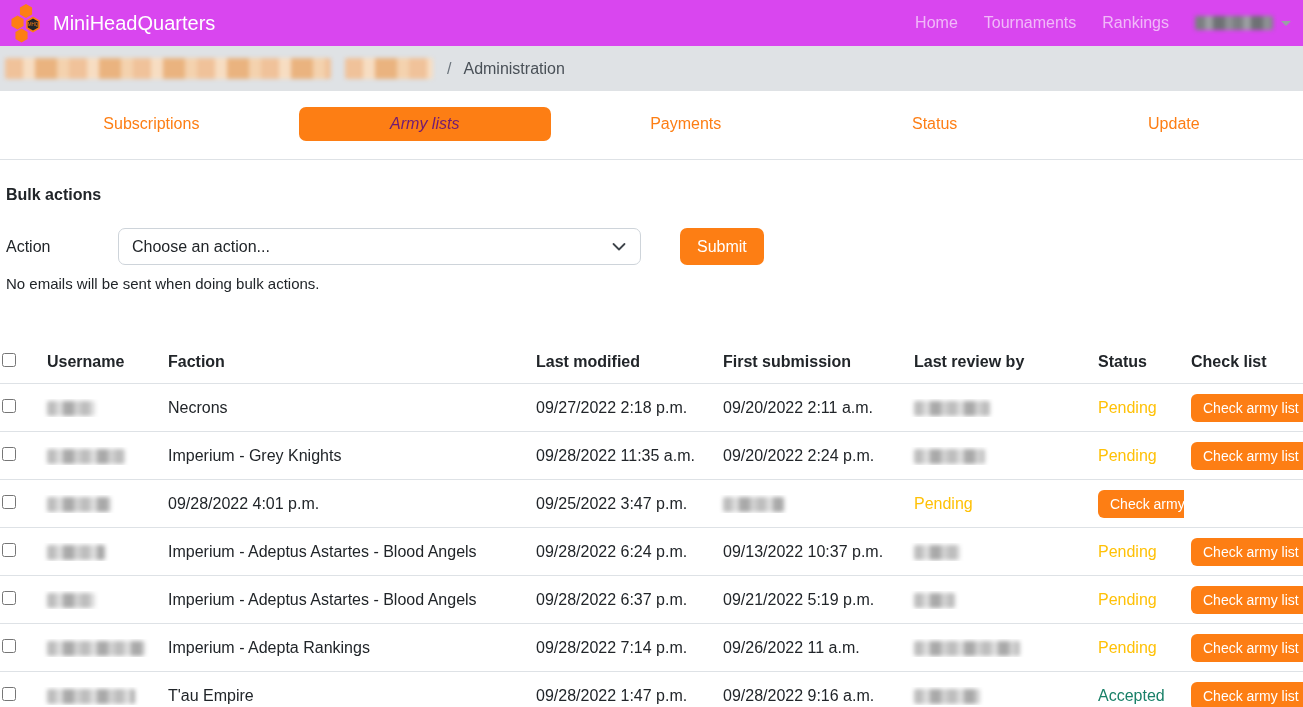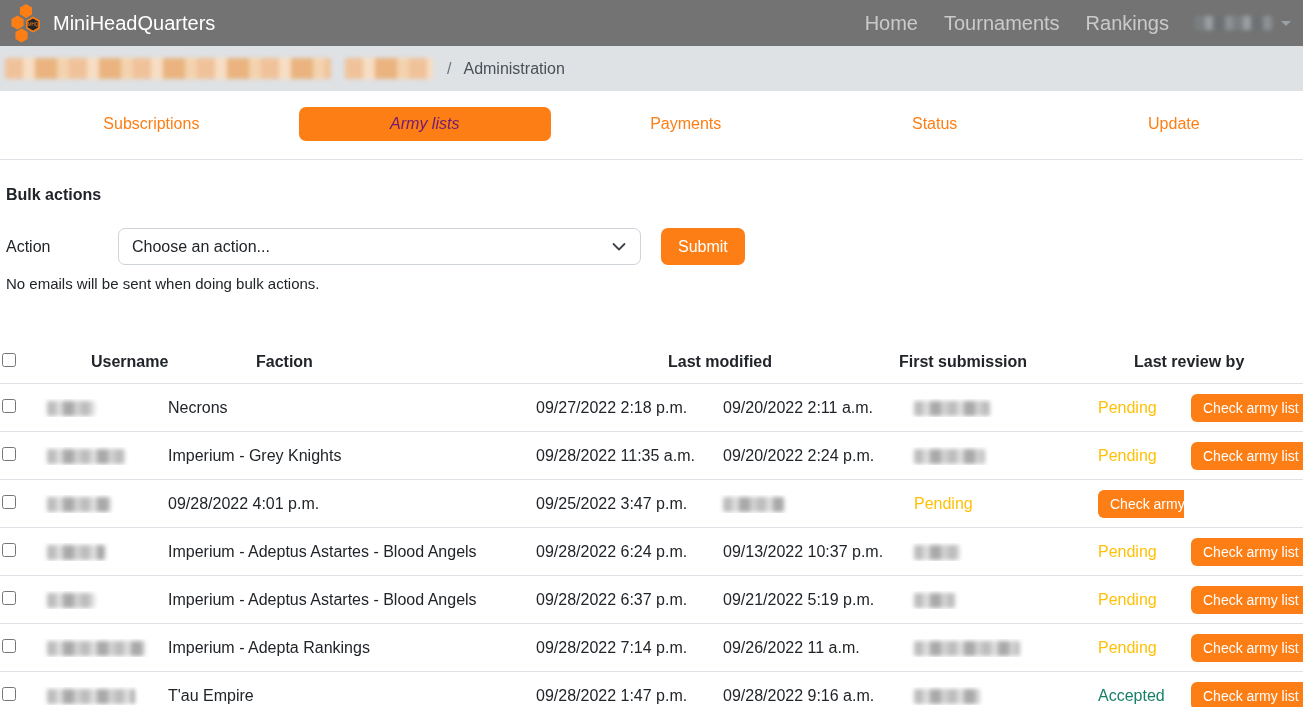--- a/index.html
+++ b/index.html
@@ -11,27 +11,27 @@
   }
   *{box-sizing:border-box;}
   html,body{margin:0;padding:0;}
   body{
     width:1303px;height:707px;overflow:hidden;background:#fff;
     font-family:"Liberation Sans","DejaVu Sans",sans-serif;
     color:var(--dark-text);font-size:16px;
   }
   
   .app-header{
-    height:46px;background:#737373;display:flex;align-items:center;
+    height:46px;background:#d946ef;display:flex;align-items:center;
     justify-content:space-between;padding:0 12px 0 10px;
   }
   .brand{display:flex;align-items:center;gap:9px;color:#fff;font-size:20px;cursor:pointer;}
   .brand svg{display:block;}
   .top-nav{display:flex;align-items:center;gap:26px;}
-  .top-nav a{color:rgba(255,255,255,.62);text-decoration:none;font-size:20px;cursor:pointer;}
+  .top-nav a{color:rgba(255,255,255,.62);text-decoration:none;font-size:16px;cursor:pointer;}
   .user-menu{display:flex;align-items:center;gap:8px;cursor:pointer;}
   .caret{width:0;height:0;border-left:5px solid transparent;border-right:5px solid transparent;
     border-top:5px solid #9aa0a5;}
   
   .blur-block{display:inline-block;height:15px;border-radius:2px;filter:blur(2.2px);vertical-align:middle;}
   .blur-gray{background:repeating-linear-gradient(90deg,#bdbdbd 0 9px,#dcdcdc 9px 16px,#a9a9a9 16px 27px,#d0d0d0 27px 34px);}
   .blur-dark{background:repeating-linear-gradient(90deg,#7c7f82 0 10px,#9c9fa2 10px 18px,#6e7174 18px 30px,#8e9194 30px 38px);}
   .blur-orange{background:repeating-linear-gradient(90deg,#f0c29a 0 18px,#f7ddc2 18px 30px,#eab37f 30px 52px,#f4d2ae 52px 64px);}
   .user-blur-top{width:78px;height:14px;}
   
@@ -62,29 +62,29 @@
   .select-wrap select{
     width:100%;height:37px;appearance:none;-webkit-appearance:none;-moz-appearance:none;
     border:1px solid #ced4da;border-radius:7px;background:#fff;color:var(--dark-text);
     font-size:16px;font-family:inherit;padding:0 40px 0 13px;cursor:pointer;
   }
   .select-wrap .chev{position:absolute;right:15px;top:50%;transform:translateY(-50%);pointer-events:none;}
   .btn-orange{
     background:var(--accent);color:#fff;border:none;border-radius:7px;
     font-family:inherit;cursor:pointer;
   }
-  .btn-submit{height:37px;padding:0 17px;font-size:16px;margin-left:20px;}
+  .btn-submit{height:37px;padding:0 17px;font-size:16px;margin-left:39px;}
   .bulk-note{font-size:15px;margin-top:10px;}
   
   .army-table{margin-top:48px;}
   .trow{
     display:grid;grid-template-columns:40px 121px 368px 187px 191px 184px 93px 1fr;
     align-items:center;border-bottom:1px solid var(--border);
   }
-  .trow.head{height:44px;font-weight:bold;gap:44px;}
+  .trow.head{height:44px;font-weight:bold;}
   .rows-container .trow{height:48px;}
   .cell{padding-left:7px;overflow:hidden;white-space:nowrap;}
   .cell-check{padding-left:2px;}
   .cell-check input{width:14px;height:14px;margin:0;cursor:pointer;}
   .status-pending{color:var(--pending);}
   .status-accepted{color:var(--accepted);}
   .btn-check{font-size:14px;padding:6px 12px;border-radius:6px;}
   
   .rows-container .trow:nth-child(1) .user-blur{width:48px;}
   .rows-container .trow:nth-child(2) .user-blur{width:78px;}

